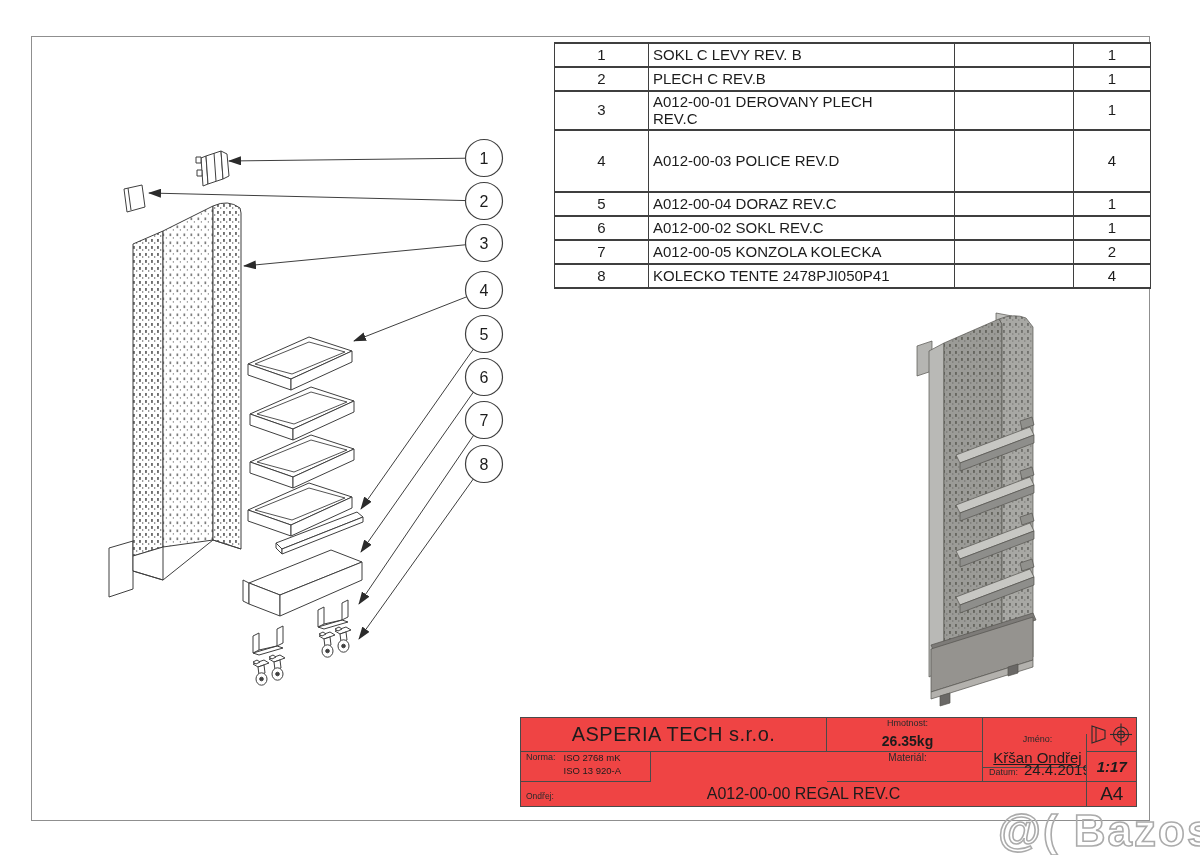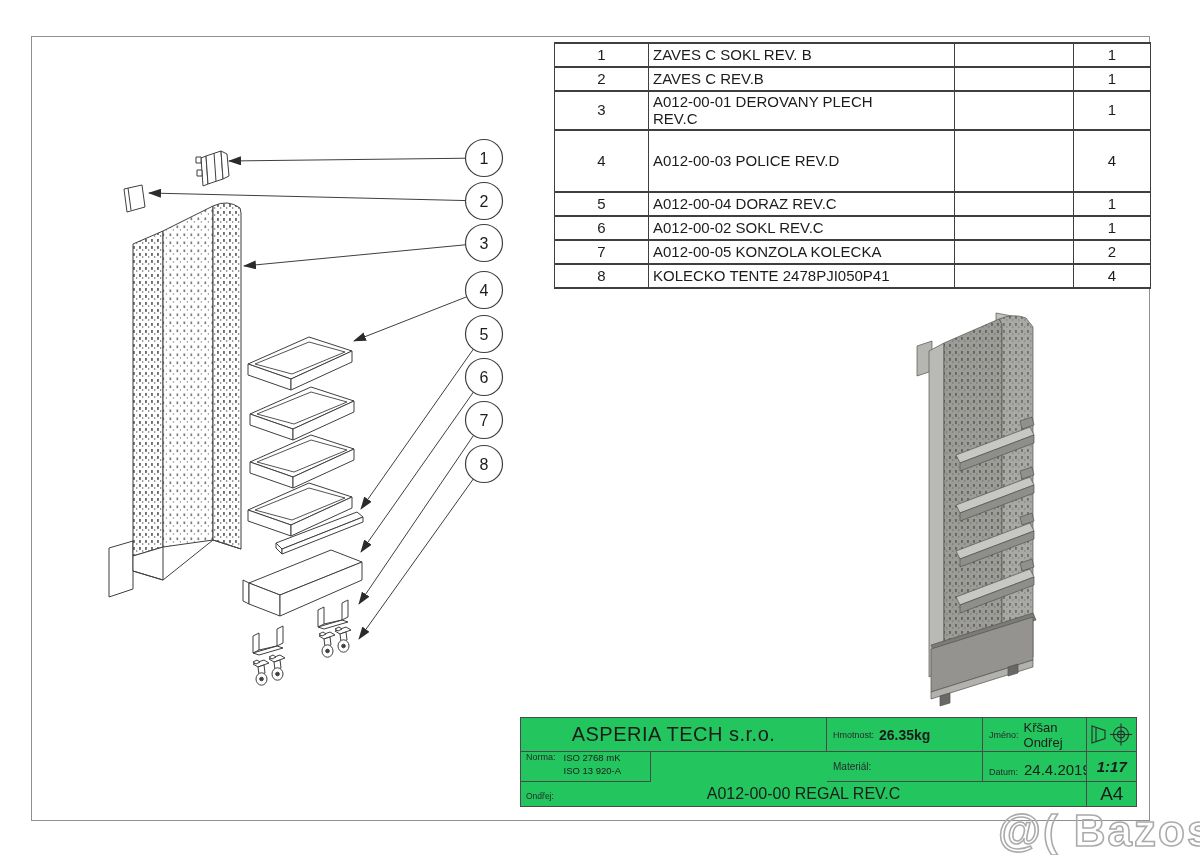--- a/index.html
+++ b/index.html
@@ -23,26 +23,26 @@
                   padding:0 4px;font-weight:normal;background:#fff;}
   .bom th{font-size:15.5px;text-align:center;height:35px;}
   .bom td{height:22px;}
   .bom td.item,.bom td.qty{text-align:center;}
   .bom td.part{text-align:left;white-space:pre-line;}
   .bom tr.tall1 td{height:37px;}
   .bom tr.tall2 td{height:60px;}
 
   
   .tblock{position:absolute;left:520px;top:717px;width:617px;height:90px;
-          border:1.5px solid #4a4a4a;background:#22c55e;box-sizing:border-box;}
+          border:1.5px solid #4a4a4a;background:#ef4444;box-sizing:border-box;}
   .tcell{position:absolute;border-right:1px solid #4a4a4a;border-bottom:1px solid #4a4a4a;
          box-sizing:border-box;overflow:hidden;}
   .lbl{font-size:9px;color:#2a2a2a;}
   .company{font-size:20px;letter-spacing:.5px;display:flex;align-items:center;justify-content:center;}
-  .pair{display:flex;align-items:center;gap:5px;padding-left:6px;height:100%;}
+  .pair{display:flex;align-items:center;gap:5px;padding-left:6px;height:100%;flex-direction:column;}
   .pair .val{font-size:14px;font-weight:bold;}
   .pair .val-sm{font-size:9px;}
   .norma-cell{display:flex;align-items:flex-start;gap:8px;padding-left:5px;height:100%;}
   .norma-vals{font-size:9.5px;line-height:1.35;}
   .datum-cell{display:flex;align-items:baseline;gap:6px;padding-left:6px;padding-top:9px;}
   .datum-cell .val{font-size:15px;}
   .scale-cell{display:flex;align-items:center;justify-content:center;
               font-size:15px;font-style:italic;font-weight:bold;}
   .nazev-cell{position:relative;display:flex;align-items:center;justify-content:center;}
   .nazev-cell .lbl{position:absolute;left:5px;top:9px;font-size:8.5px;}
@@ -248,27 +248,27 @@
   <table>
     <colgroup>
         <col class="c1">
         <col class="c2">
         <col class="c3">
         <col class="c4">
       </colgroup>
     <tbody>
     <tr>
       <td class="item">1</td>
-      <td class="part">ZAVES C SOKL REV. B</td>
+      <td class="part">SOKL C LEVY REV. B</td>
       <td></td>
       <td class="qty">1</td>
     </tr>
     <tr>
       <td class="item">2</td>
-      <td class="part">ZAVES C REV.B</td>
+      <td class="part">PLECH C REV.B</td>
       <td></td>
       <td class="qty">1</td>
     </tr>
     <tr class="tall1">
       <td class="item">3</td>
       <td class="part">A012-00-01 DEROVANY PLECH
 REV.C</td>
       <td></td>
       <td class="qty">1</td>
     </tr>
@@ -309,24 +309,24 @@
 <div class="tblock">
   <div class="tcell company" style="left:0;top:0;width:306px;height:34px;">ASPERIA TECH s.r.o.</div>
 
   <div class="tcell" style="left:306px;top:0;width:156px;height:34px;">
     <div class="pair">
       <span class="lbl">Hmotnost:</span>
       <span class="val">26.35kg</span>
     </div>
   </div>
 
-  <div class="tcell" style="left:462px;top:0;width:104px;height:34px;">
+  <div class="tcell" style="left:462px;top:16px;width:104px;height:34px;">
     <div class="pair">
       <span class="lbl">Jméno:</span>
-      <span class="val-sm" style="font-size:13px;">Křšan Ondřej</span>
+      <span class="val-sm" style="font-size:15px;text-decoration:underline;">Křšan Ondřej</span>
     </div>
   </div>
 
   <div class="tcell sym-cell" style="left:566px;top:0;width:49.5px;height:34px;border-right:none;">
     <svg width="44" height="24" viewBox="0 0 44 24">
       <g fill="none" stroke="#2b2b2b" stroke-width="1.1">
         <path d="M2,3 L15,7.5 L15,15.5 L2,20 Z"></path>
         <line x1="6" y1="4.4" x2="6" y2="18.6"></line>
         <circle cx="31" cy="11.5" r="7.5"></circle>
         <circle cx="31" cy="11.5" r="3.4"></circle>

